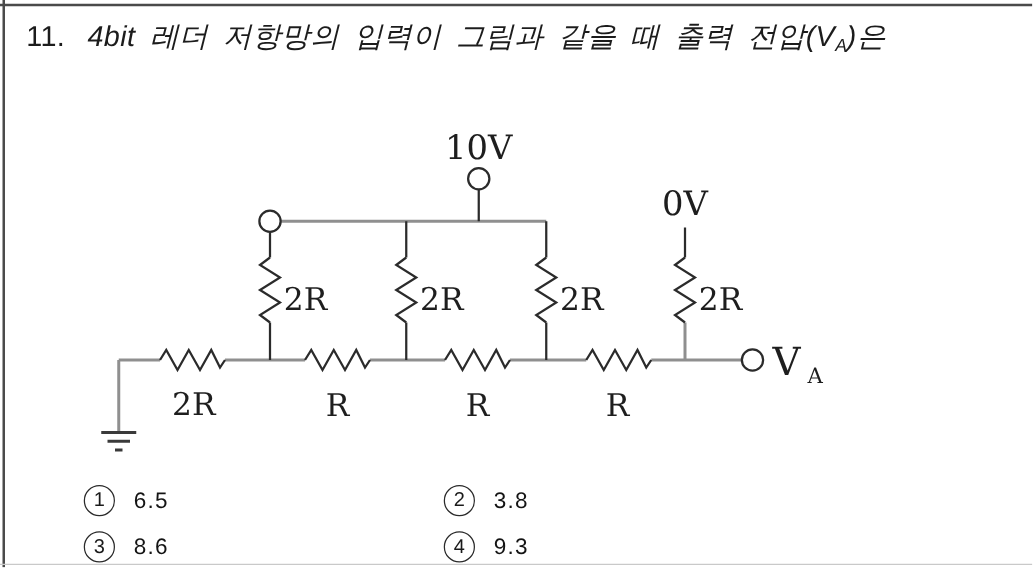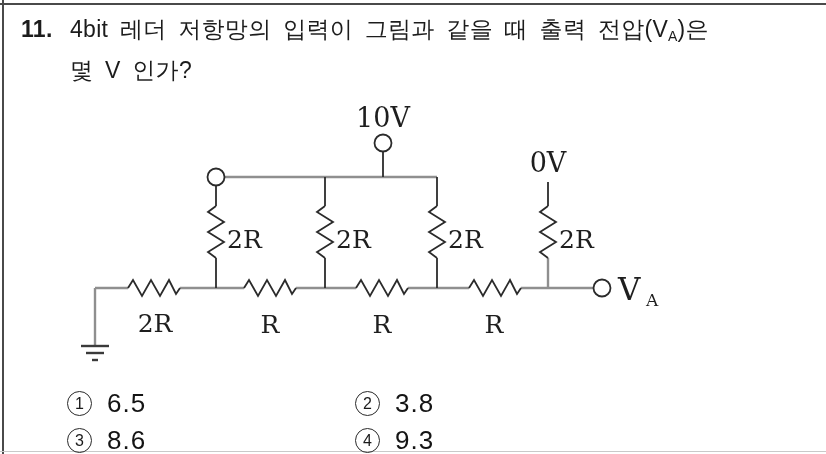--- a/index.html
+++ b/index.html
@@ -13,51 +13,50 @@
   }
   .border-left{position:absolute;left:2px;top:0;width:2px;height:454px;background:#4a4a4a;}
   .border-top{position:absolute;left:0;top:3px;width:826px;height:2px;background:#4a4a4a;}
   .border-bottom{position:absolute;left:0;top:451px;width:826px;height:1px;background:#c9c9c9;}
 
   .question{
     position:absolute;left:21px;top:12px;width:788px;
     display:flex;align-items:flex-start;
     font-size:23px;line-height:34px;letter-spacing:.3px;word-spacing:5px;
   }
-  .q-number{flex:0 0 49px;font-weight:bold;}
-  .q-lines{flex:1;}
+  .q-number{flex:0 0 49px;}
+  .q-lines{flex:1;font-style:italic;}
   .q-sub{font-size:14px;vertical-align:-4px;letter-spacing:0;}
 
   .circuit-svg{position:absolute;left:0;top:0;width:826px;height:454px;}
   .circuit-svg text{font-family:"DejaVu Serif","Liberation Serif",serif;fill:#1e1e1e;}
 
   .choice{position:absolute;display:flex;align-items:center;gap:15px;}
   .choice-circle{
     box-sizing:border-box;width:25px;height:25px;border:1.7px solid #2a2a2a;border-radius:50%;
     display:flex;align-items:center;justify-content:center;
     font-size:16px;line-height:1;color:#1a1a1a;
   }
-  .choice-value{font-size:26px;color:#141414;letter-spacing:1px;}
+  .choice-value{font-size:18px;color:#141414;letter-spacing:1px;}
   .c1{left:67px;top:388px;}
   .c2{left:355px;top:388px;}
   .c3{left:67px;top:425px;}
   .c4{left:355px;top:425px;}
 </style>
 </head>
 <body>
 
 <div class="page">
   <div class="border-left"></div>
   <div class="border-top"></div>
   <div class="border-bottom"></div>
 
   <div class="question">
     <span class="q-number">11.</span>
     <span class="q-lines"><span>4bit 레더 저항망의 입력이 그림과 같을 때 출력 전압(V</span><span class="q-sub">A</span><span>)은</span><br>
-      <span>몇 V 인가?</span>
     </span>
   </div>
 
   <svg class="circuit-svg" viewBox="0 0 826 454">
 
     <g stroke="#8f8f8f" stroke-width="2.4" fill="none">
       <path d="M224 177 H437"></path>
       <path d="M95 288 H128"></path>
       <path d="M180 288 H244"></path>
       <path d="M296 288 H356"></path>

